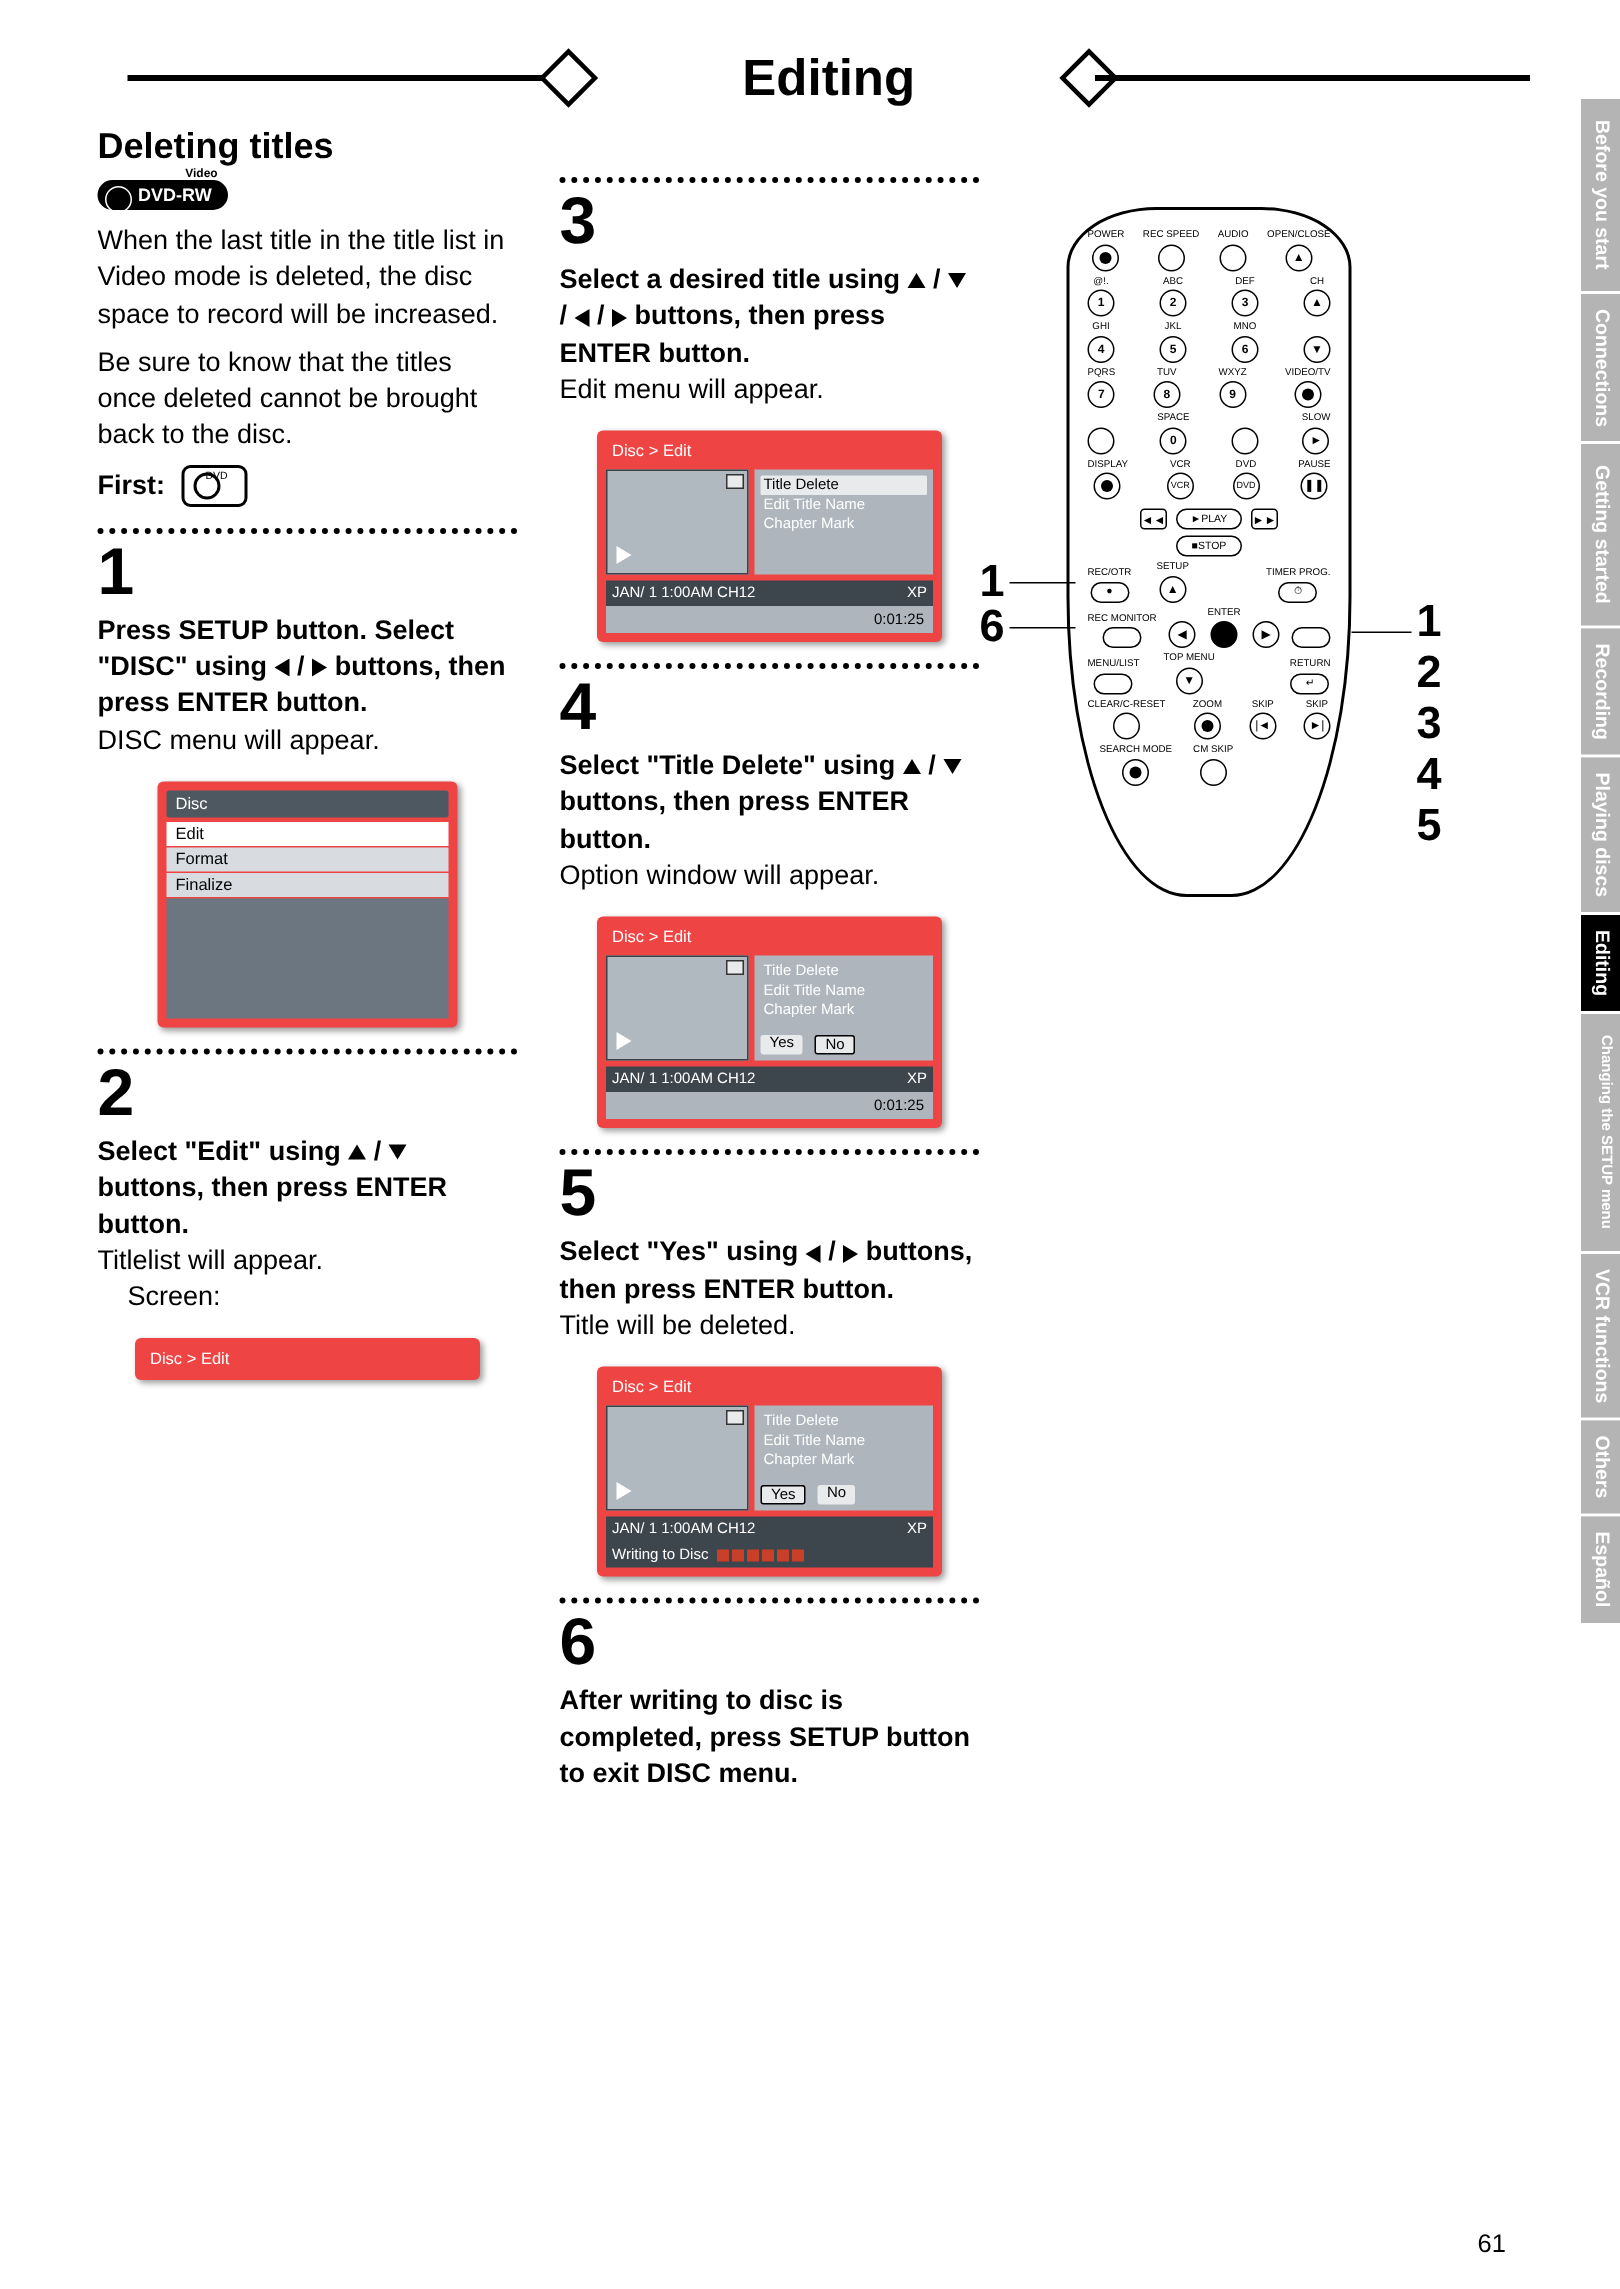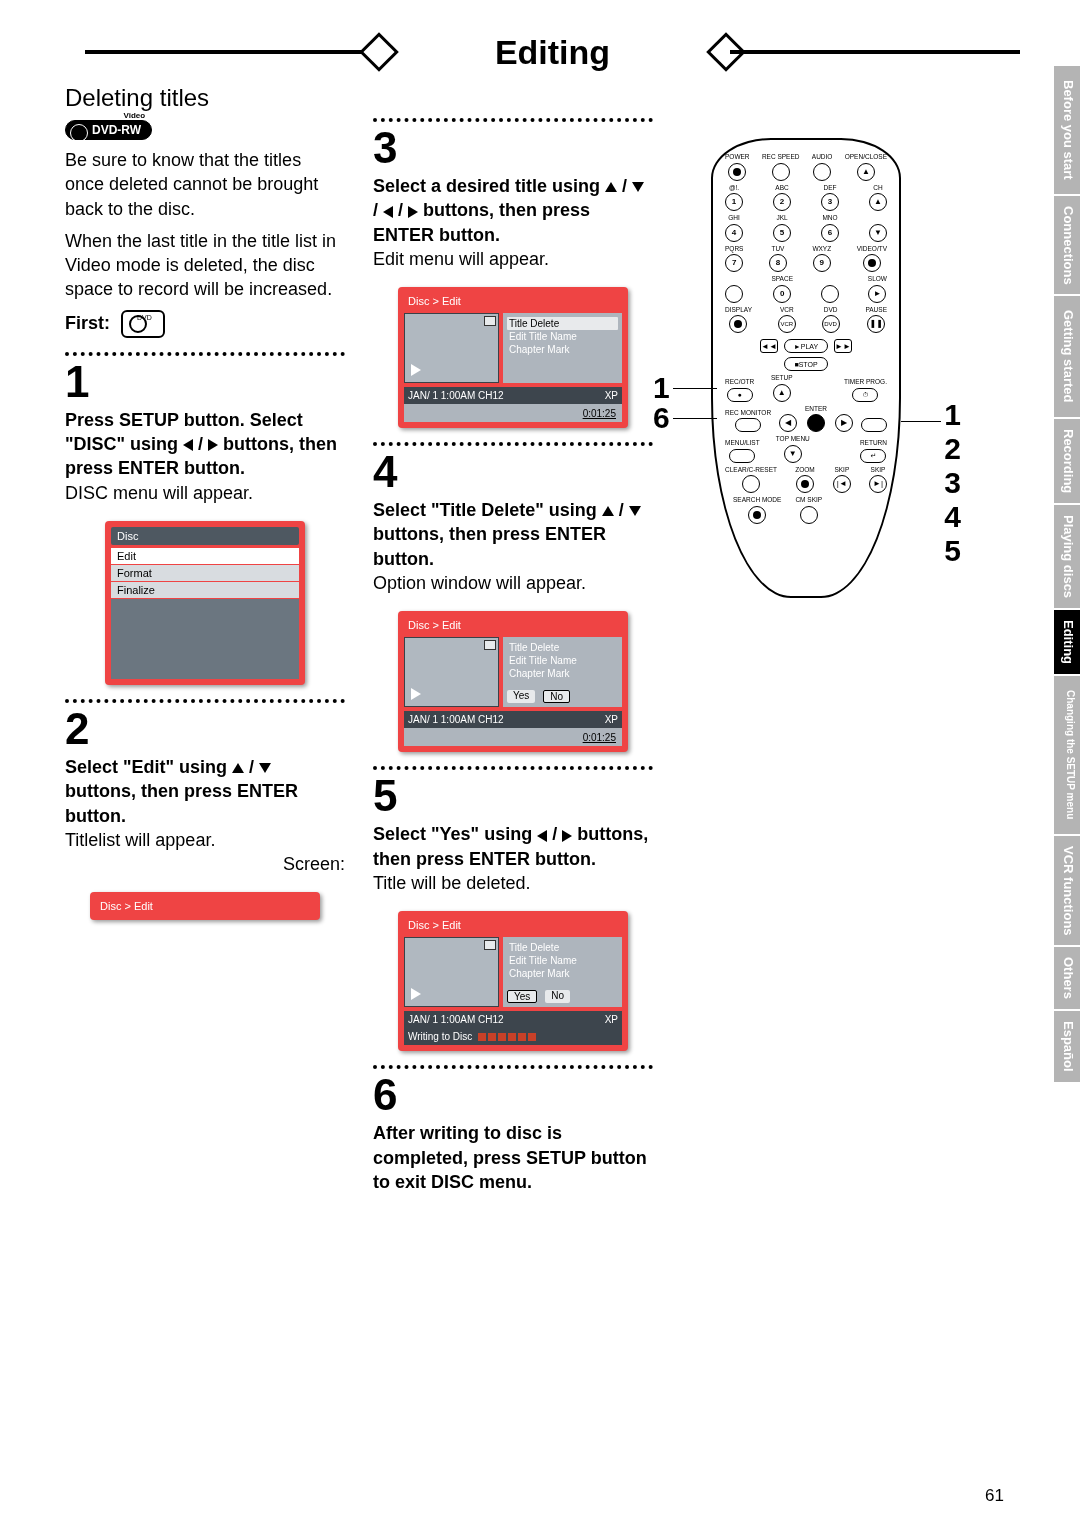--- a/index.html
+++ b/index.html
@@ -62,21 +62,21 @@
     background: #000;
     color: #fff;
     font-size: 28px;
     font-weight: bold;
     text-align: center;
     padding: 5px 0;
     margin: 0 0 10px 0;
   }
   .section-title {
     font-size: 24px;
-    font-weight: normal;
+    font-weight: bold;
     margin-bottom: 6px;
   }
   .columns {
     display: flex;
     gap: 28px;
   }
   .col {
     flex: 1;
   }
   .col-left { flex: 0 0 280px; }
@@ -142,21 +142,21 @@
     margin: 14px 0 4px 0;
   }
   .step-num {
     font-size: 44px;
     font-weight: bold;
     line-height: 1;
     margin-bottom: 4px;
   }
   .step-body { font-size: 18px; line-height: 1.35; }
   .step-body b { font-weight: bold; }
-  .indent { margin-left: 20px; text-align: right; }
+  .indent { margin-left: 20px; }
 
   
   .osd {
     background: #ef4444;
     border-radius: 4px;
     color: #fff;
     font-size: 11px;
     margin: 16px auto 0 auto;
     padding: 6px;
     box-shadow: 2px 2px 4px rgba(0,0,0,0.4);
@@ -281,21 +281,20 @@
     display:flex;
     justify-content:space-between;
   }
   .osd-timecode {
     text-align:right;
     font-size:10px;
     padding:4px 6px 0 0;
     background:#aeb5bd;
     color:#000;
     height:18px;
-    text-decoration:underline;
   }
   .osd-writing {
     background:#3d454d;
     padding:3px 4px;
     font-size:10px;
     display:flex;
     align-items:center;
     gap:6px;
   }
   .progress-seg {
@@ -451,22 +450,22 @@
 
   <div class="columns">
 
     <div class="col col-left">
       <div style="position:relative; display:inline-block;">
         <span class="dvd-rw-badge">
           <span>DVD-RW</span>
           <span class="dvd-rw-badge-top">Video</span>
         </span>
       </div>
+      <p class="body-text">When the last title in the title list in Video mode is deleted, the disc space to record will be increased.</p>
       <p class="body-text">Be sure to know that the titles once deleted cannot be brought back to the disc.</p>
-      <p class="body-text">When the last title in the title list in Video mode is deleted, the disc space to record will be increased.</p>
       <div>
         <span class="first-label">First:</span>
         <span class="disc-icon"></span>
       </div>
 
       <div class="dot-rule"></div>
       <div class="step-num">1</div>
       <div class="step-body">
         <b>Press SETUP button. Select "DISC" using <span class="arrow-left"></span> / <span class="arrow-right"></span> buttons, then press ENTER button.</b><br>
         <span>DISC menu will appear.</span>

